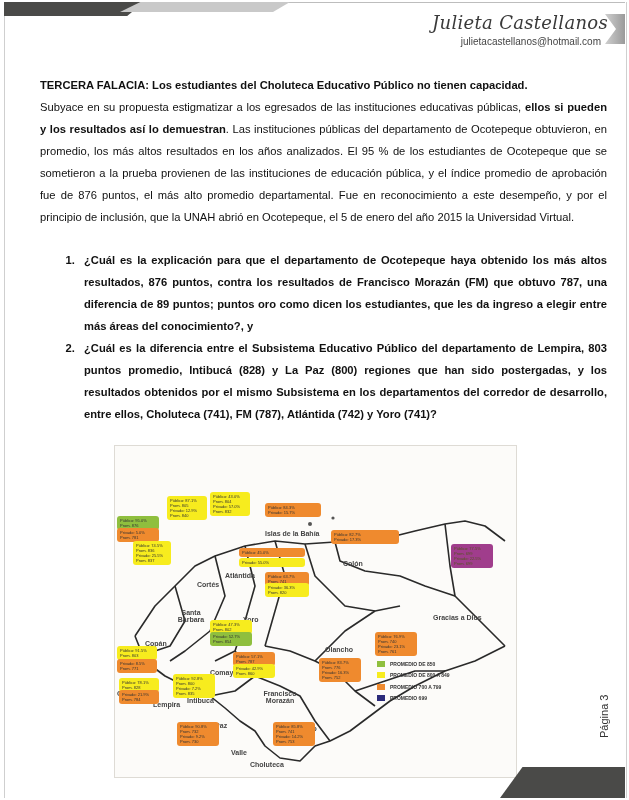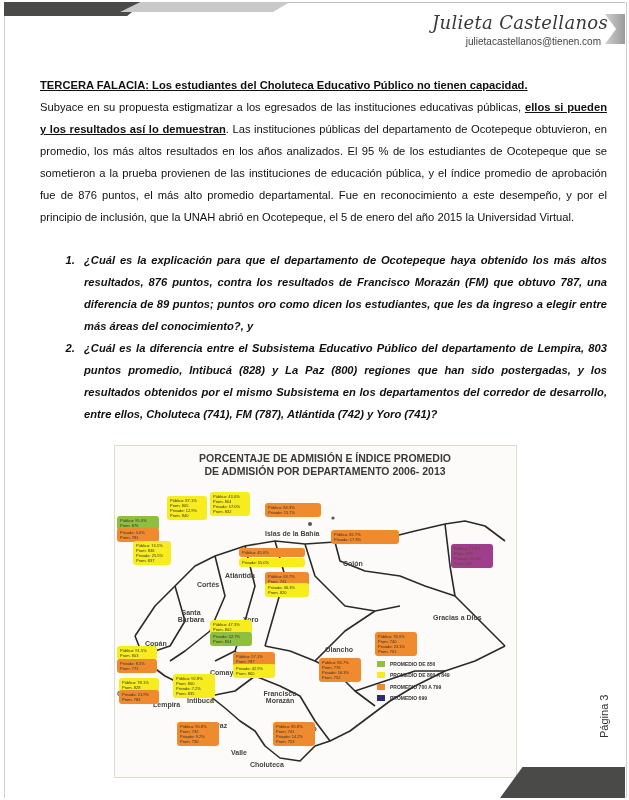--- a/index.html
+++ b/index.html
@@ -6,24 +6,24 @@
   body{width:629px;height:800px;background:#ffffff;position:relative;overflow:hidden;font-family:"Liberation Sans",sans-serif;color:#111;}
   .page{position:absolute;left:4px;top:2px;width:621px;height:796px;background:#fff;border-left:1px solid #cfcfcf;border-right:1px solid #cfcfcf;}
   .top-band-dark{position:absolute;left:4px;top:2px;width:140px;height:14px;background:#4a4a48;clip-path:polygon(0 0,100% 0,88% 100%,0 100%);}
   .top-band-light{position:absolute;left:120px;top:2px;width:170px;height:10px;background:#c9c9c9;clip-path:polygon(12% 0,100% 0,90% 100%,0 100%);}
   .top-rule{position:absolute;left:4px;top:2px;width:621px;height:1px;background:#bdbdbd;}
   .header-ribbon{position:absolute;left:605px;top:14px;width:20px;height:30px;background:linear-gradient(90deg,#cfcfcf,#9a9a9a);clip-path:polygon(0 0,100% 0,100% 100%,0 100%,55% 50%);}
   .brand-name{position:absolute;left:378px;top:12px;width:230px;text-align:right;font-family:"DejaVu Serif",serif;font-style:italic;font-size:18px;color:#3a3a3a;letter-spacing:.3px;}
   .brand-email{position:absolute;left:380px;top:36px;width:221px;text-align:right;font-size:10px;color:#444;}
   .content{position:absolute;left:40px;top:74px;width:567px;font-size:11.2px;line-height:22px;}
   .content p{margin:0;text-align:justify;}
-  .content .b{font-weight:bold;text-decoration:underline;}
+  .content .b{font-weight:bold;}
   .gap{height:21px;}
   ol.q{margin:0;padding:0 0 0 38px;font-weight:bold;}
-  ol.q li{text-align:justify;padding-left:6px;font-style:italic;}
+  ol.q li{text-align:justify;padding-left:6px;}
   .map{position:absolute;left:114px;top:445px;width:401px;height:331px;background:#fcfbf9;border:1px solid #dedbd5;overflow:hidden;}
   .map-title{position:absolute;left:60px;top:6px;width:300px;text-align:center;font-weight:bold;font-size:10.5px;line-height:13px;color:#3a3a3a;}
   .dept{position:absolute;font-size:7px;font-weight:bold;color:#444;white-space:nowrap;}
   .callout{position:absolute;font-size:4px;line-height:5px;border-radius:3px;padding:2px 3px;color:#333;}
   .c-y{background:#f7ec1e;}
   .c-o{background:#ef8a2e;}
   .c-g{background:#8fbf3e;}
   .c-p{background:#a03d8c;}
   .legend{position:absolute;left:262px;top:212px;font-size:5px;font-weight:bold;color:#333;}
   .legend-row{display:flex;align-items:center;height:11.5px;}
@@ -35,37 +35,33 @@
 </head>
 <body>
 
 <div class="page"></div>
 <div class="top-rule"></div>
 <div class="top-band-dark"></div>
 <div class="top-band-light"></div>
 <div class="header-ribbon"></div>
 
 <div class="brand-name">Julieta Castellanos</div>
-<div class="brand-email">julietacastellanos@tienen.com</div>
+<div class="brand-email">julietacastellanos@hotmail.com</div>
 
 <div class="content">
   <p><span class="b">TERCERA FALACIA</span><span class="b">: Los estudiantes del Choluteca Educativo Público no tienen capacidad.</span></p>
   <p><span>Subyace en su propuesta estigmatizar a los egresados de las instituciones educativas públicas, </span><span class="b">ellos si pueden y los resultados así lo demuestran</span><span>. Las instituciones públicas del departamento de Ocotepeque obtuvieron, en promedio, los más altos resultados en los años analizados. El 95 % de los estudiantes de Ocotepeque que se sometieron a la prueba provienen de las instituciones de educación pública, y el índice promedio de aprobación fue de 876 puntos, el más alto promedio departamental. Fue en reconocimiento a este desempeño, y por el principio de inclusión, que la UNAH abrió en Ocotepeque, el 5 de enero del año 2015 la Universidad Virtual.</span></p>
   <div class="gap"></div>
   <ol class="q">
     <li>¿Cuál es la explicación para que el departamento de Ocotepeque haya obtenido los más altos resultados, 876 puntos, contra los resultados de Francisco Morazán (FM) que obtuvo 787, una diferencia de 89 puntos; puntos oro como dicen los estudiantes, que les da ingreso a elegir entre más áreas del conocimiento?, y</li>
     <li>¿Cuál es la diferencia entre el Subsistema Educativo Público del departamento de Lempira, 803 puntos promedio, Intibucá (828) y La Paz (800) regiones que han sido postergadas, y los resultados obtenidos por el mismo Subsistema en los departamentos del corredor de desarrollo, entre ellos, Choluteca (741), FM (787), Atlántida (742) y Yoro (741)?</li>
   </ol>
 </div>
 
 <div class="map">
-  <div class="map-title">
-    <div>PORCENTAJE DE ADMISIÓN E ÍNDICE PROMEDIO</div>
-    <div>DE ADMISIÓN POR DEPARTAMENTO 2006- 2013</div>
-  </div>
 
   <svg class="borders" width="401" height="331">
     <g fill="none" stroke="#2a2a2a" stroke-width="1.6" stroke-linejoin="round">
       <path d="M20 190 L40 160 L60 140 L80 120 L100 110 L130 100 L160 95 L190 98 L220 96 L250 88 L280 90 L300 85 L330 78 L350 75 L370 80 L390 95"></path>
       <path d="M20 190 L30 215 L50 230 L70 240 L95 250 L110 262 L125 275 L140 285 L150 300 L165 312 L185 315 L200 300 L215 295 L235 285 L255 270 L275 255 L300 240 L330 225 L360 215 L390 200"></path>
       <path d="M60 140 L70 175 L55 200 L40 205"></path>
       <path d="M100 110 L110 150 L95 185 L70 205 L55 215"></path>
       <path d="M130 100 L140 140 L130 175 L120 205 L100 215"></path>
       <path d="M160 95 L170 130 L160 165 L150 200"></path>
       <path d="M190 98 L200 130 L230 160 L260 165 L285 160"></path>

